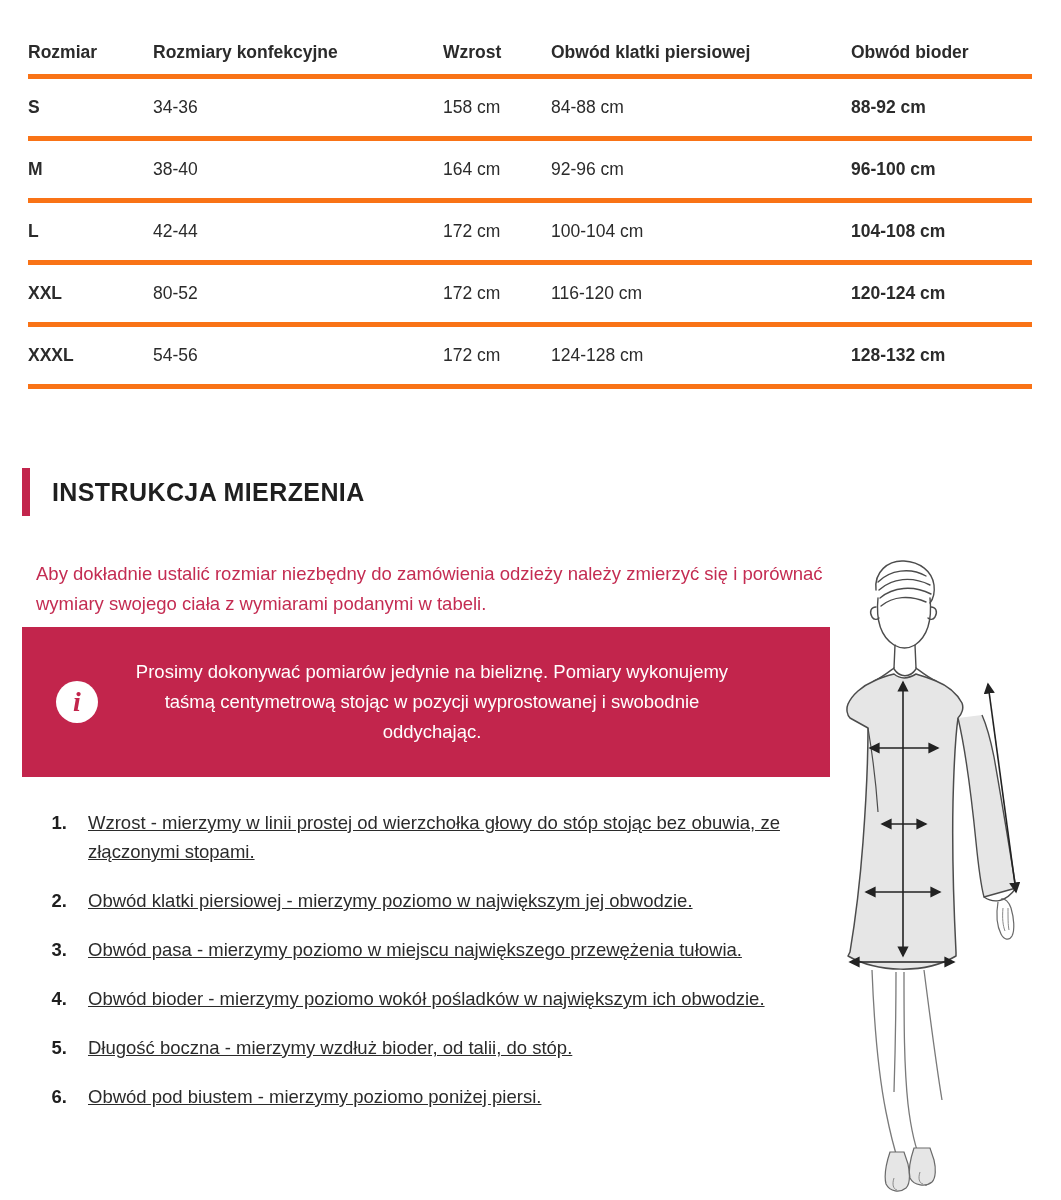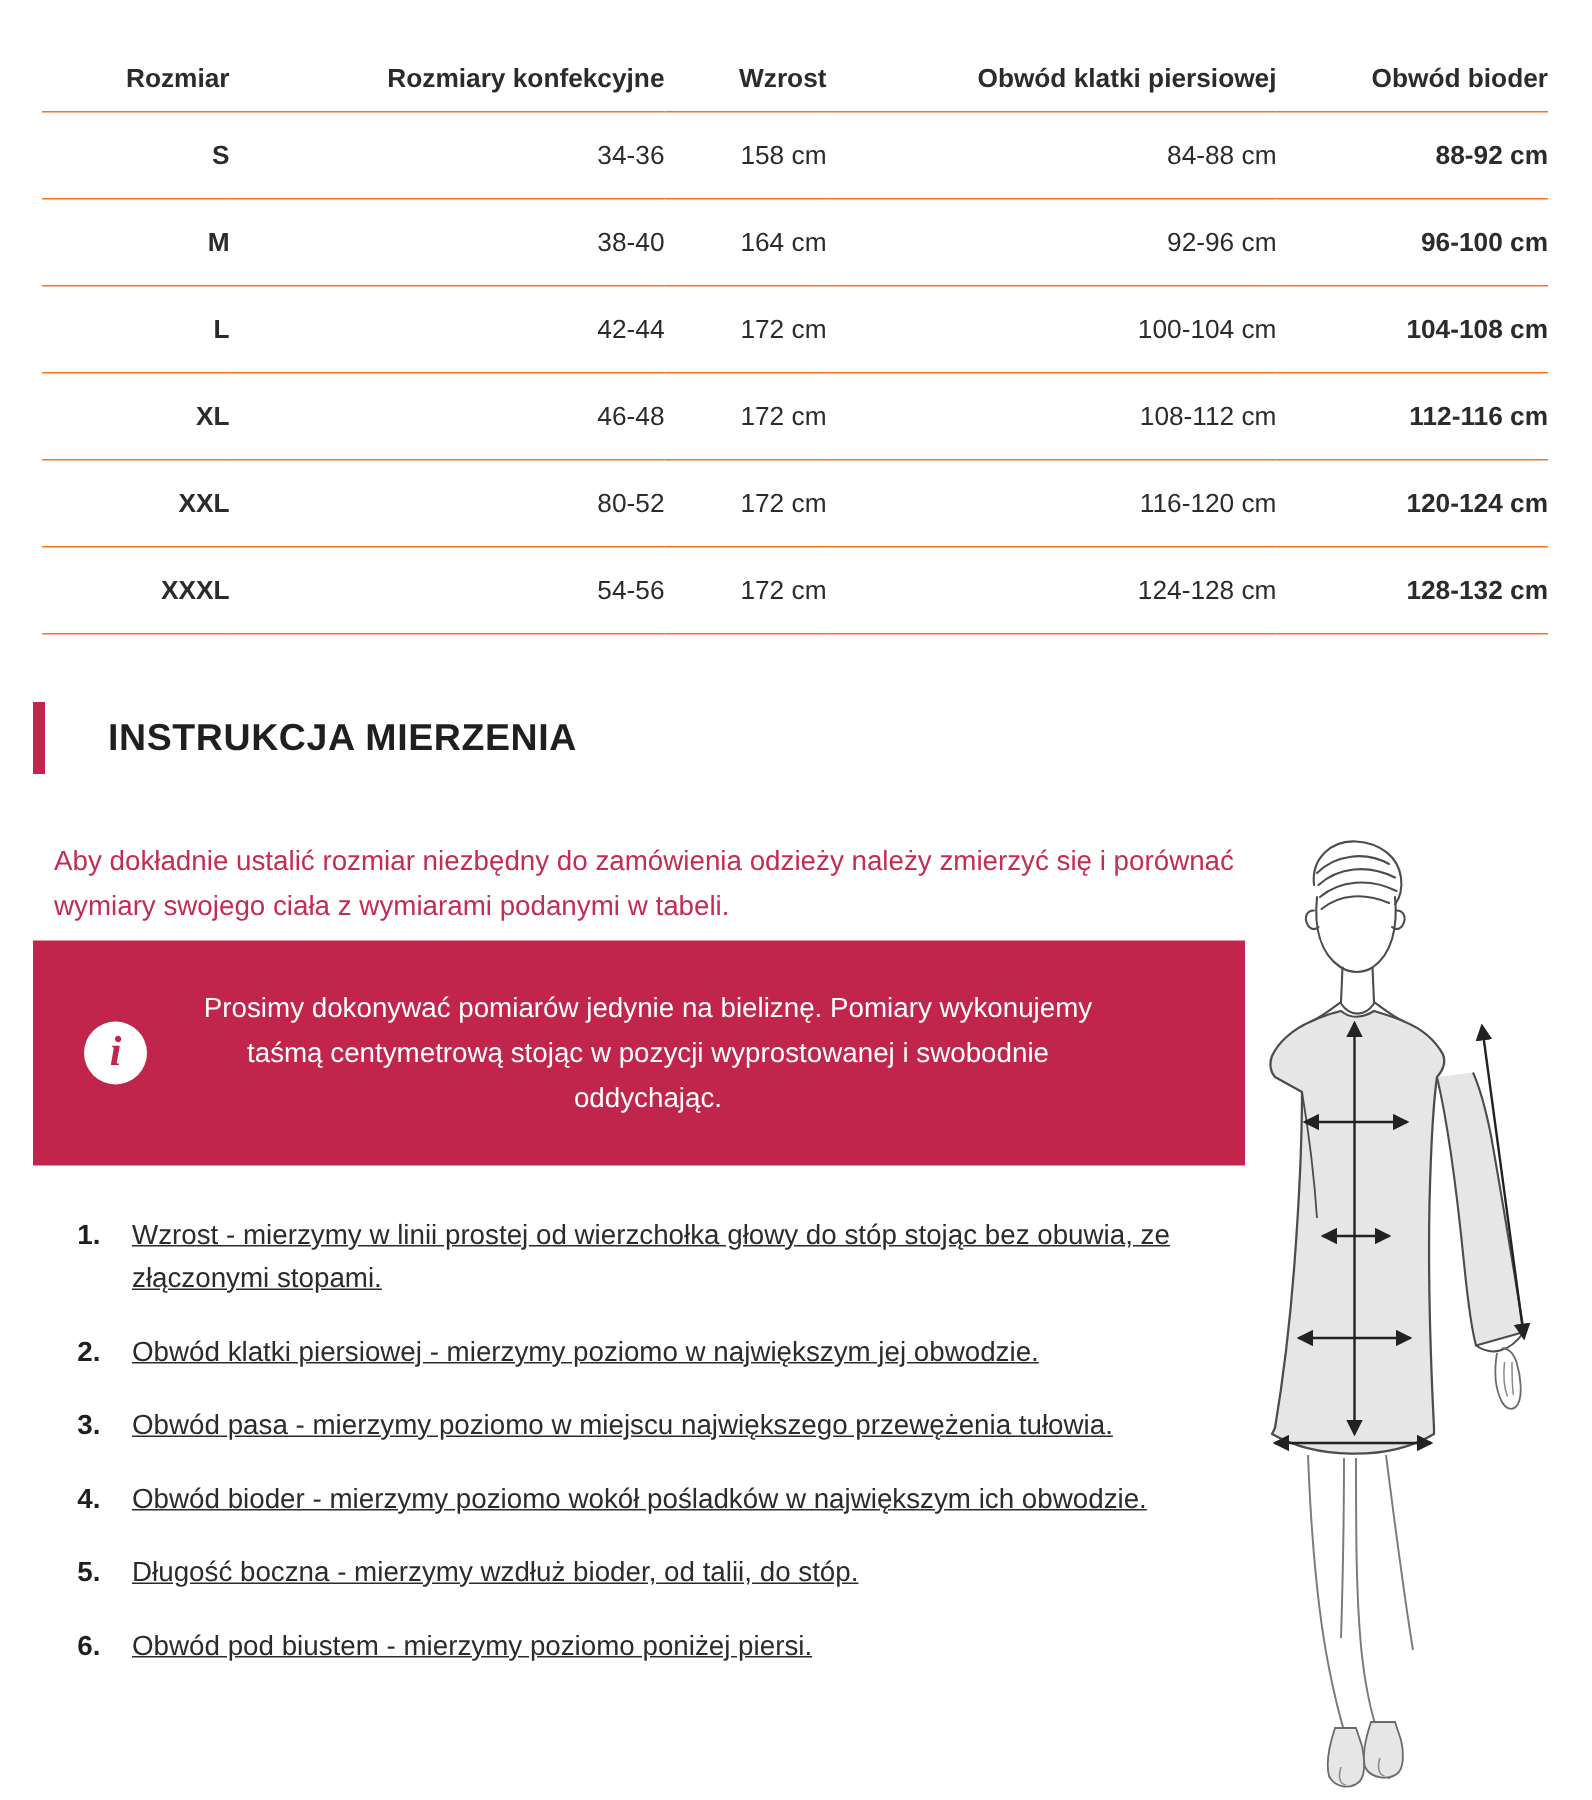--- a/index.html
+++ b/index.html
@@ -23,27 +23,27 @@
     top: 30px;
     width: 1004px;
   }
   table.size-table {
     width: 100%;
     border-collapse: collapse;
     table-layout: fixed;
   }
   table.size-table th,
   table.size-table td {
-    text-align: right;
+    text-align: left;
     font-size: 17.5px;
     padding: 0;
     height: 57px;
     vertical-align: middle;
     color: #2b2b2b;
-    border-bottom: 1px solid #f97316;
+    border-bottom: 5px solid #f97316;
     white-space: nowrap;
   }
   table.size-table th {
     font-weight: bold;
     height: 44px;
   }
   
   .col-size    { width: 125px; }
   .col-conf    { width: 290px; }
   .col-height  { width: 108px; }
@@ -57,21 +57,20 @@
   th.th-hips,  td.cell-hips  { padding-left: 22px; font-weight: bold; }
   th.th-height { padding-left: 0px; }
 
   
   .instr-heading {
     position: absolute;
     left: 22px;
     top: 468px;
     display: flex;
     align-items: center;
-    gap: 20px;
   }
   .accent-bar {
     width: 8px;
     height: 48px;
     background: #c2254c;
     margin-right: 22px;
   }
   .instr-heading h2 {
     margin: 0;
     font-size: 25px;
@@ -207,27 +206,20 @@
         <td class="cell-hips">96-100 cm</td>
       </tr>
       <tr>
         <td class="cell-size">L</td>
         <td class="cell-conf">42-44</td>
         <td class="cell-height">172 cm</td>
         <td class="cell-chest">100-104 cm</td>
         <td class="cell-hips">104-108 cm</td>
       </tr>
       <tr>
-        <td class="cell-size">XL</td>
-        <td class="cell-conf">46-48</td>
-        <td class="cell-height">172 cm</td>
-        <td class="cell-chest">108-112 cm</td>
-        <td class="cell-hips">112-116 cm</td>
-      </tr>
-      <tr>
         <td class="cell-size">XXL</td>
         <td class="cell-conf">80-52</td>
         <td class="cell-height">172 cm</td>
         <td class="cell-chest">116-120 cm</td>
         <td class="cell-hips">120-124 cm</td>
       </tr>
       <tr>
         <td class="cell-size">XXXL</td>
         <td class="cell-conf">54-56</td>
         <td class="cell-height">172 cm</td>

